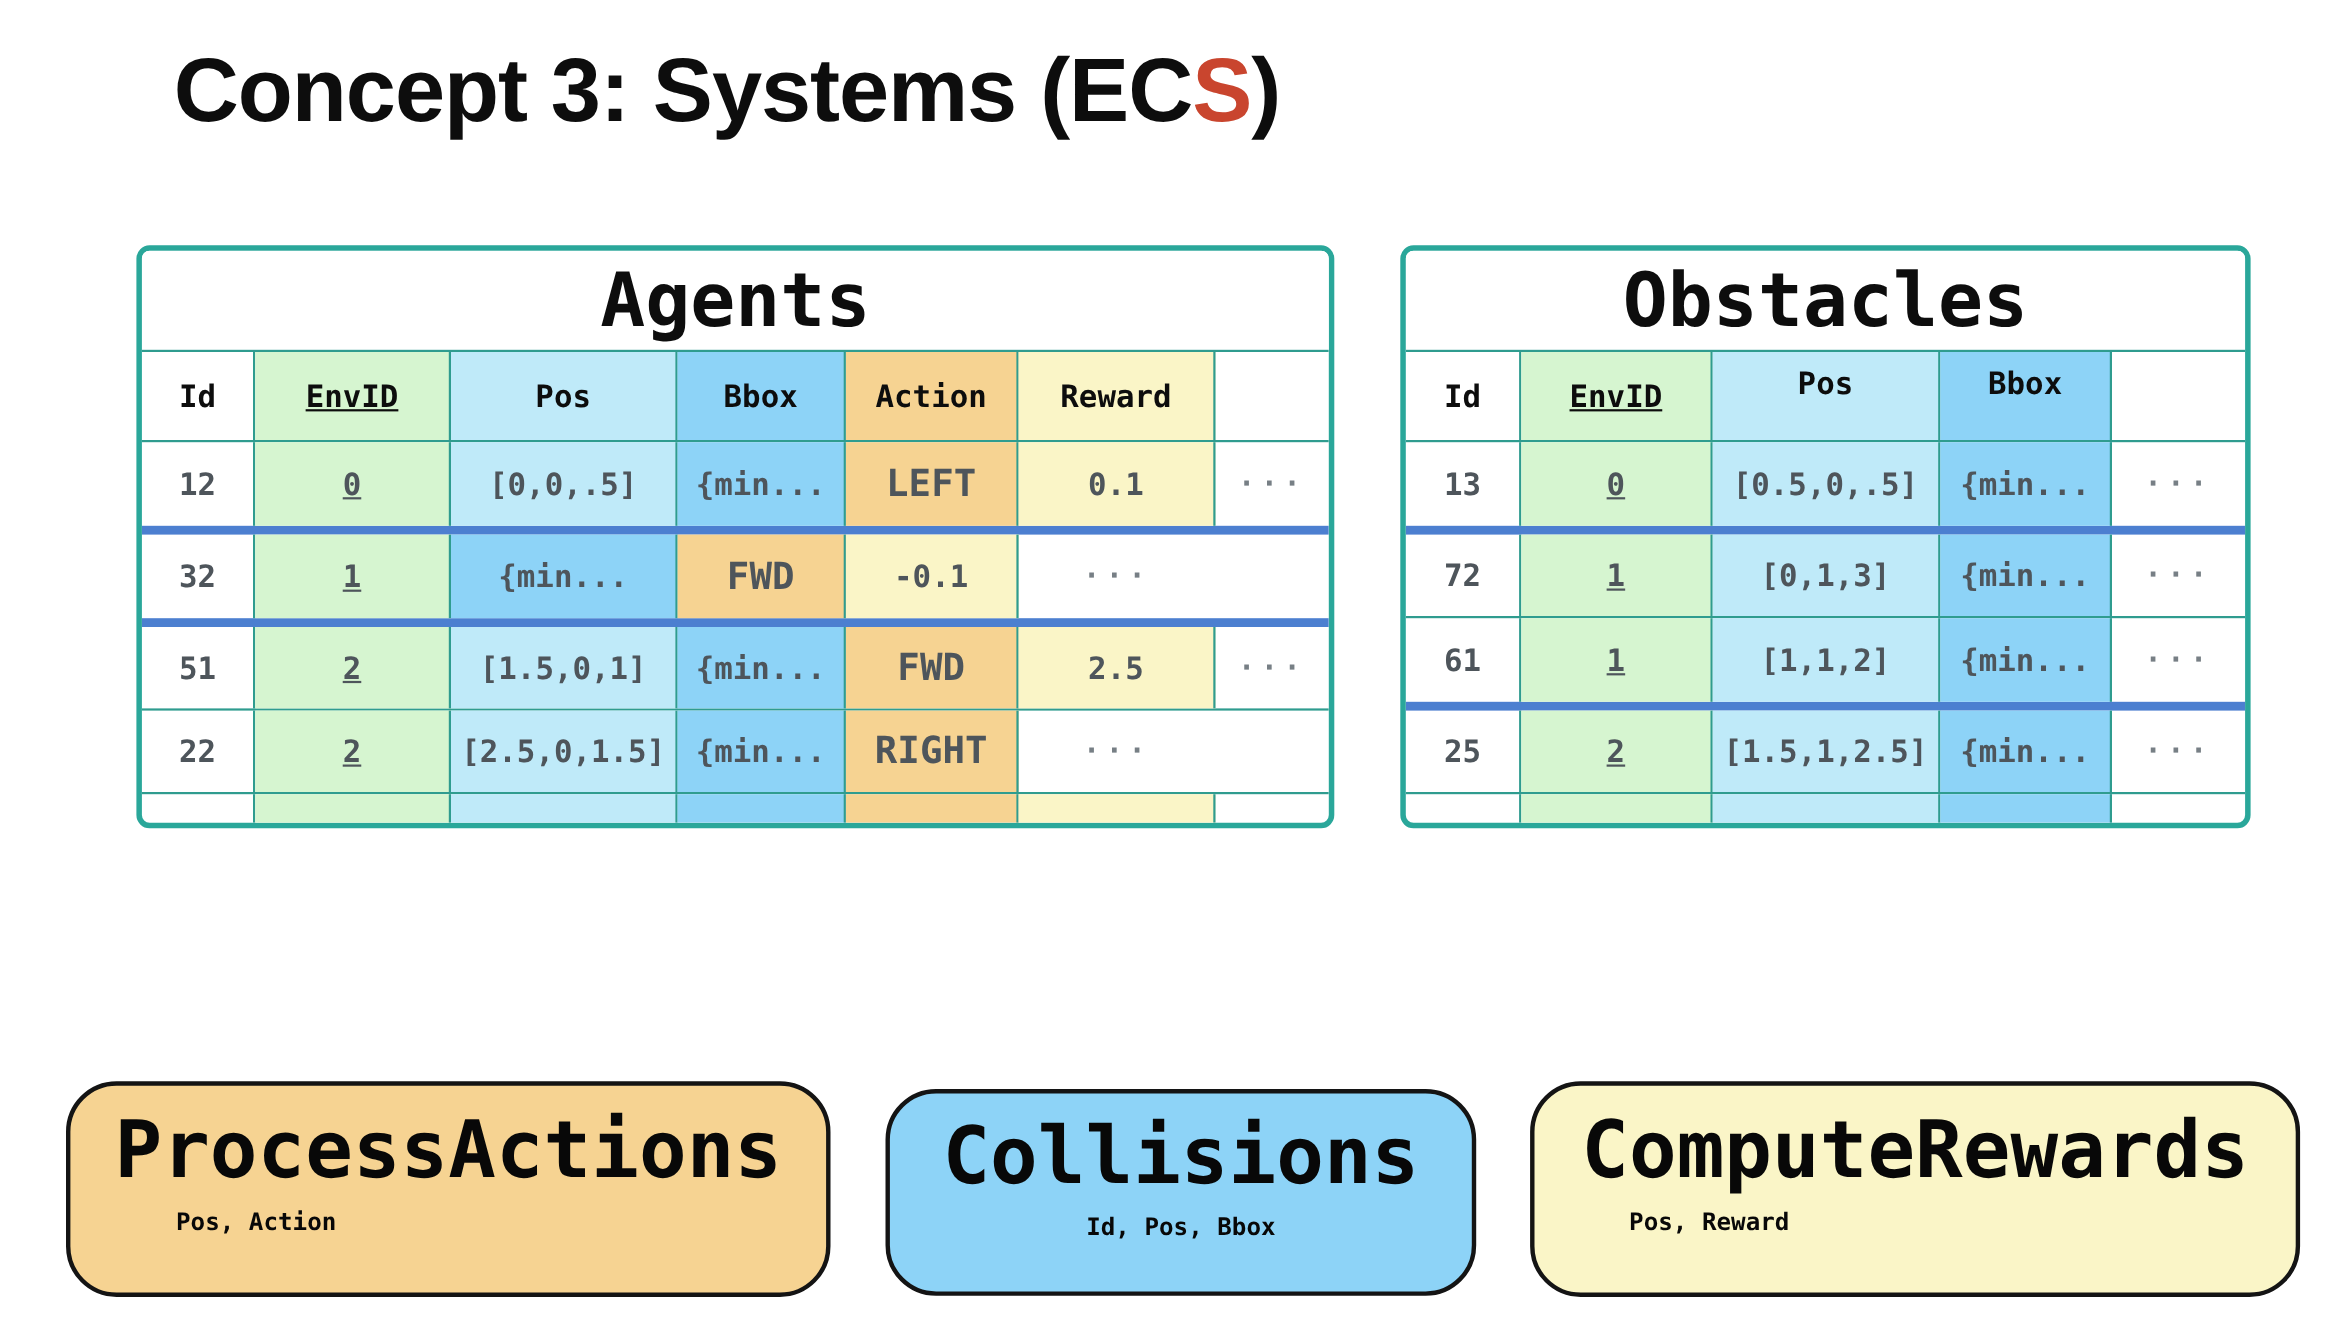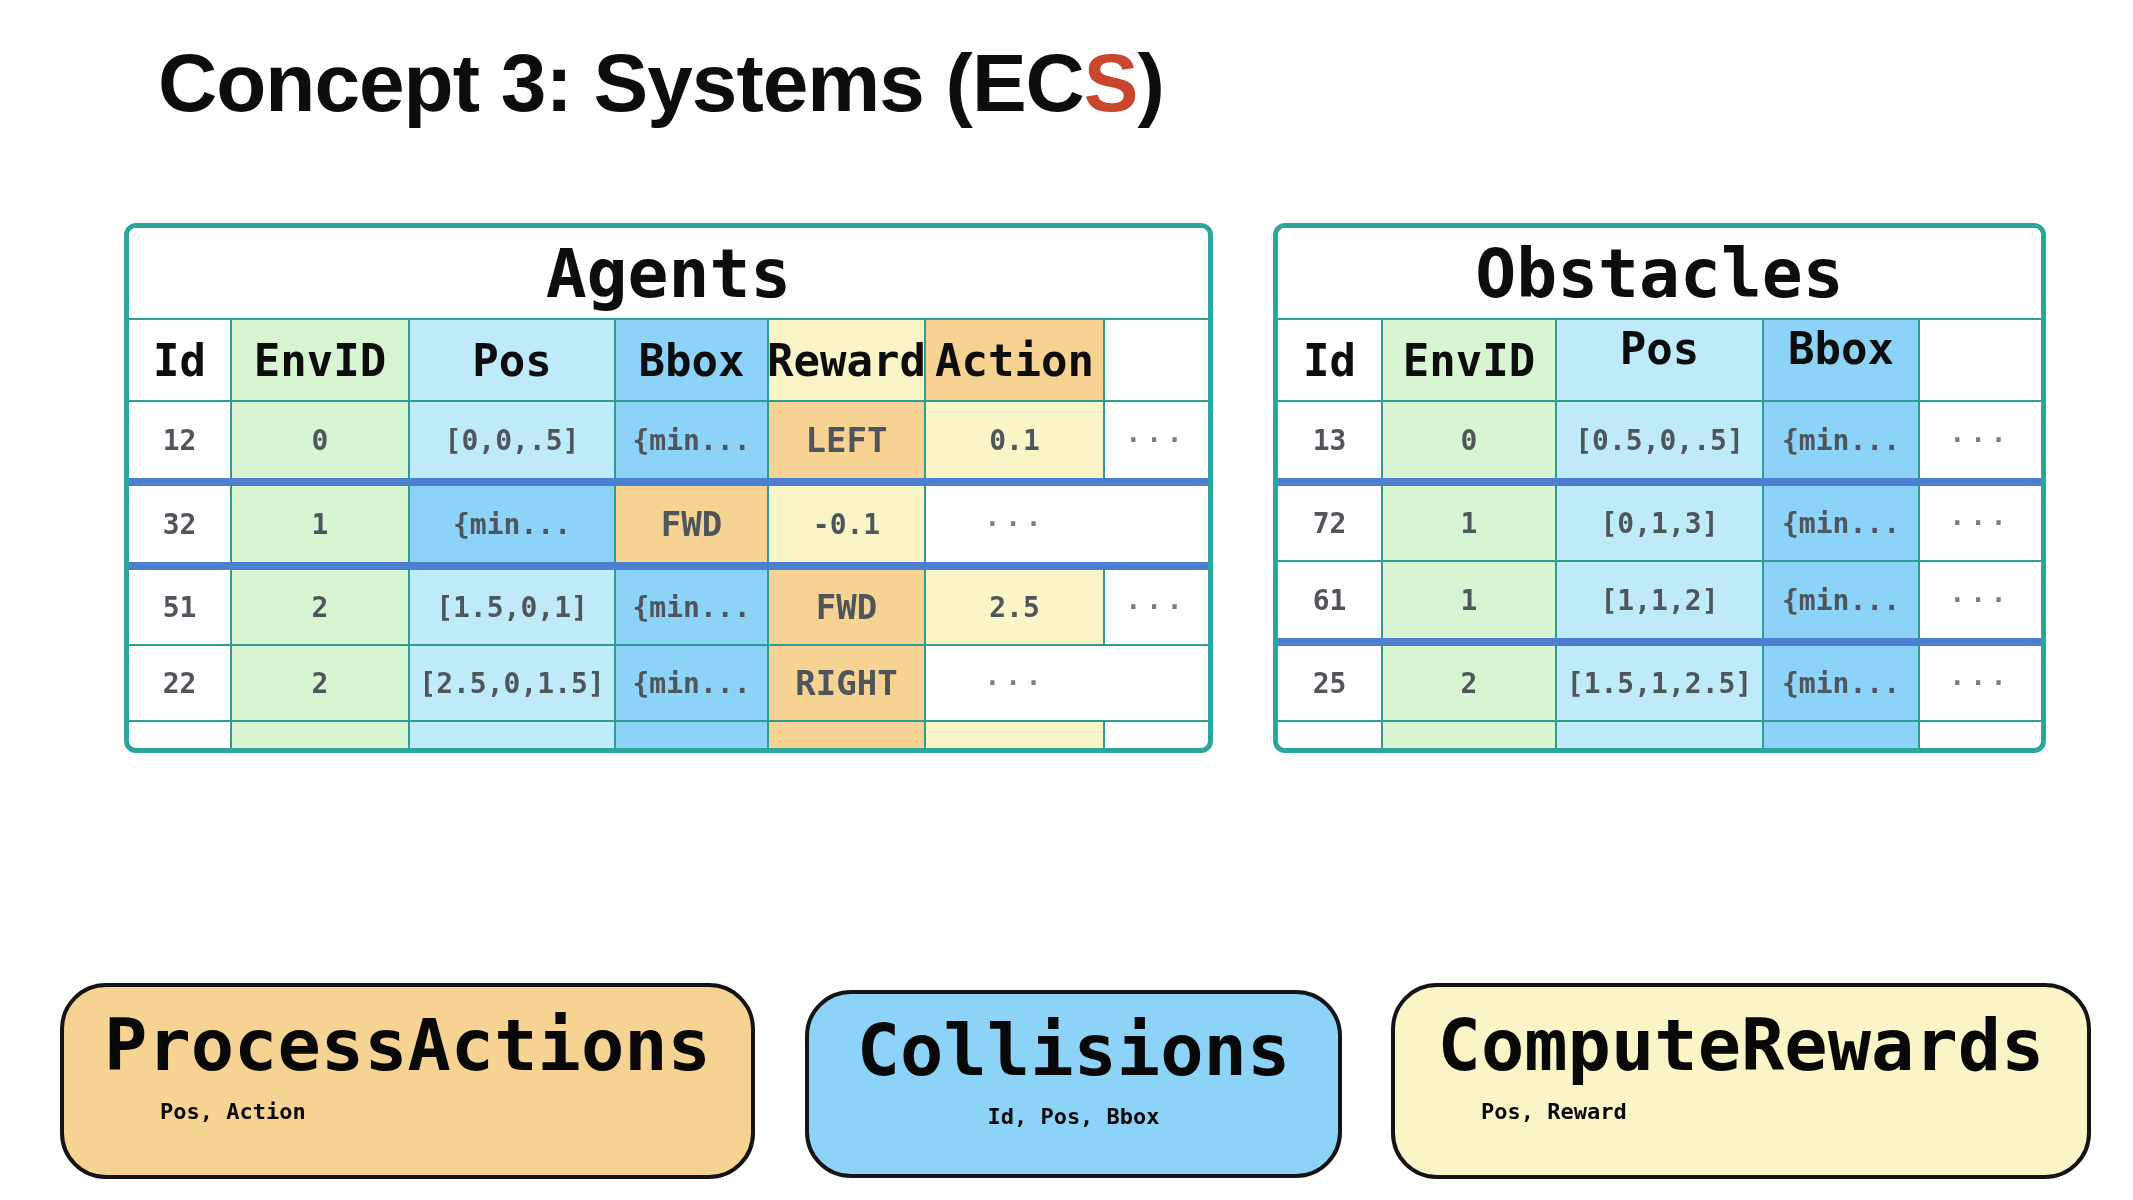--- a/index.html
+++ b/index.html
@@ -53,24 +53,24 @@
   .row.empty{height:26px;}
   .divider{height:8px;background:var(--blue-div);}
 
   .cell{
     display:flex;align-items:center;justify-content:center;
     border-right:2px solid var(--teal-line);
     font-weight:bold;font-size:28px;color:var(--celltext);
     white-space:nowrap;overflow:hidden;
   }
   .cell:last-child{border-right:none;}
-  .hdr .cell{font-size:44px;color:var(--ink);}
+  .hdr .cell{font-size:28px;color:var(--ink);}
   .obstacles .hdr .raise{position:relative;}
   .obstacles .hdr .raise span{position:relative;top:-12px;}
-  .c-env{background:var(--green);}
+  .c-env{background:var(--green);text-decoration:underline;}
   .c-pos{background:var(--cyan);}
   .c-bbox{background:var(--sky);}
   .c-action{background:var(--orange);}
   .c-reward{background:var(--yellow);}
   .cell.act-val{font-size:34px;}
   .cell.more{font-size:26px;color:var(--dots);letter-spacing:5px;}
 
   
   .sysbox{
     position:absolute;border:4px solid #141414;border-radius:46px;
@@ -101,22 +101,22 @@
   </div>
 
   <div class="tbl agents">
     <div class="tbl-title">Agents</div>
 
     <div class="row hdr bb">
       <div class="cell c-id">Id</div>
       <div class="cell c-env">EnvID</div>
       <div class="cell c-pos">Pos</div>
       <div class="cell c-bbox">Bbox</div>
+      <div class="cell c-action">Action</div>
       <div class="cell c-reward">Reward</div>
-      <div class="cell c-action">Action</div>
       <div class="cell c-more"></div>
     </div>
 
     <div class="row">
       <div class="cell">12</div>
       <div class="cell c-env">0</div>
       <div class="cell c-pos">[0,0,.5]</div>
       <div class="cell c-bbox">{min...</div>
       <div class="cell c-action act-val">LEFT</div>
       <div class="cell c-reward">0.1</div>

